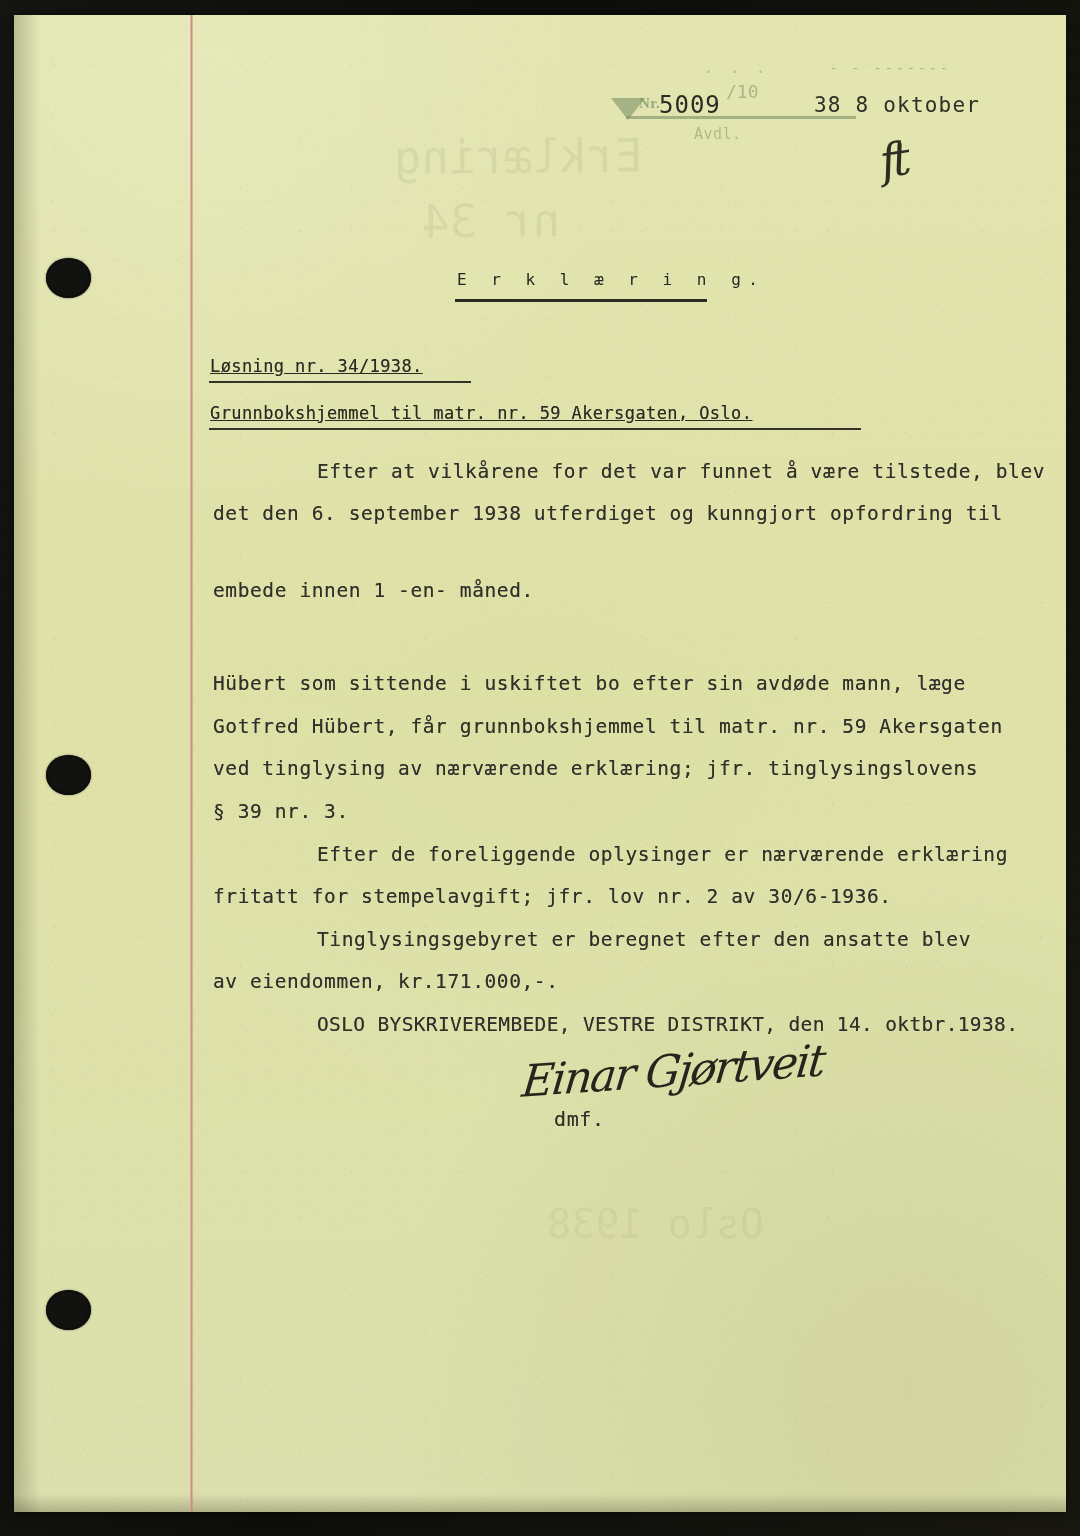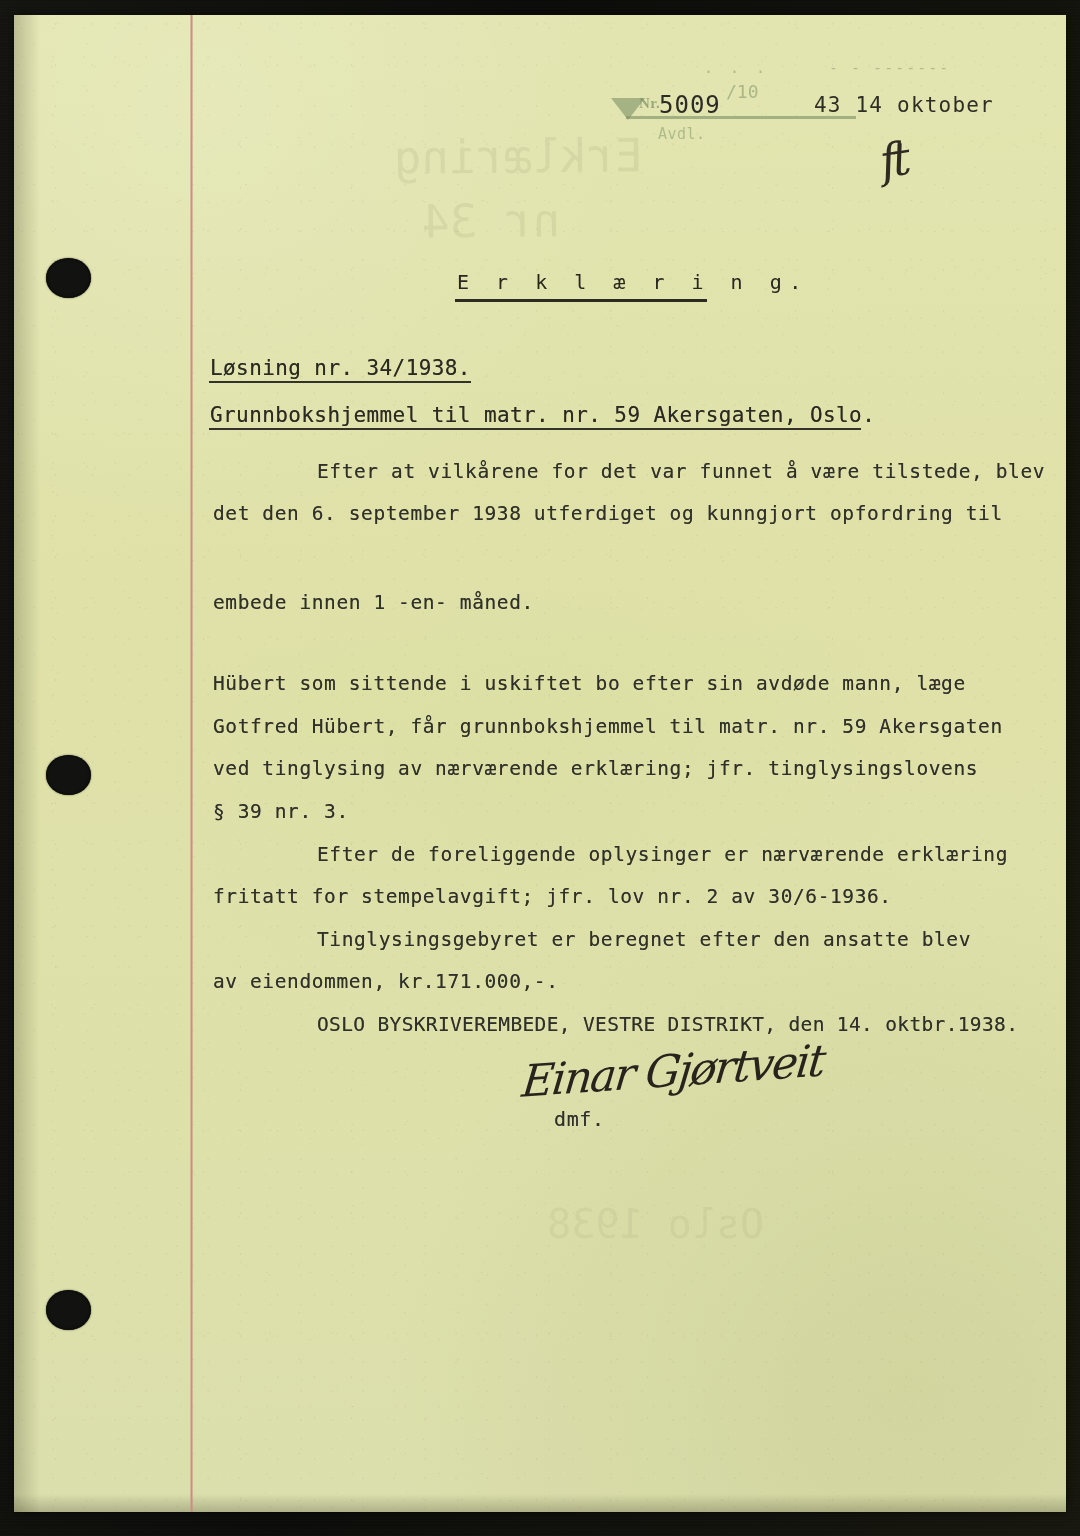--- a/index.html
+++ b/index.html
@@ -105,21 +105,21 @@
   #stamp-date{
     position:absolute;left:800px;top:78px;
     font-size:21px;letter-spacing:1.2px;color:#2e2e27;
   }
   
   .green-stamp{
     position:absolute;color:#7d9168;opacity:.72;
     font-family:"DejaVu Sans Mono","Liberation Mono",monospace;
   }
   #stamp-nr-label{left:625px;top:80px;font-size:15px;font-weight:bold;letter-spacing:.5px;font-family:Liberation Serif, serif;}
-  #stamp-avdl-label{left:644px;top:110px;font-size:15px;letter-spacing:.5px;opacity:.5;text-align:right;}
+  #stamp-avdl-label{left:680px;top:110px;font-size:15px;letter-spacing:.5px;opacity:.5;text-align:right;}
   #stamp-fraction{left:712px;top:66px;font-size:18px;opacity:.55;}
   #stamp-underline{
     position:absolute;left:612px;top:101px;width:230px;height:3px;
     background:#7d9168;opacity:.62;
   }
   #stamp-triangle{
     position:absolute;left:597px;top:83px;
     width:0;height:0;
     border-left:17px solid transparent;
     border-right:17px solid transparent;
@@ -130,30 +130,30 @@
   #stamp-dots{
     position:absolute;left:690px;top:44px;font-size:15px;color:#8d8f72;opacity:.55;letter-spacing:4px;
   }
   #stamp-dashes{
     position:absolute;left:815px;top:44px;font-size:15px;color:#8d8f72;opacity:.5;letter-spacing:2px;
   }
 
   
   #doc-title{
     position:absolute;left:443px;top:255px;
-    font-size:20px;letter-spacing:7.5px;color:#27271f;
+    font-size:16px;letter-spacing:7.5px;color:#27271f;
     font-family:"DejaVu Sans Mono","Liberation Mono",monospace;
   }
   #doc-title-rule{
     position:absolute;left:441px;top:284px;width:252px;height:2.5px;
     background:#2b2b22;
   }
 
   
-  .subhead{font-size:21px;letter-spacing:.4px;color:#2a2a22;}
+  .subhead{font-size:17px;letter-spacing:.4px;color:#2a2a22;text-decoration:underline;}
   .subhead-rule{position:absolute;height:2px;background:#33332a;}
 
   
   .handwritten{
     position:absolute;
     font-family:"DejaVu Serif","Liberation Serif",serif;
     font-style:italic;color:#2d2b22;
   }
   #header-initial{
     left:866px;top:118px;font-size:46px;
@@ -210,36 +210,36 @@
     <div id="stamp-dots" class="green-stamp">. . .</div>
     <div id="stamp-dashes" class="green-stamp">- - -------</div>
 
     <div id="stamp-triangle"></div>
     <div id="stamp-nr-label" class="green-stamp">Nr.</div>
     <div id="stamp-underline"></div>
     <div id="stamp-avdl-label" class="green-stamp">Avdl.</div>
     <div id="stamp-fraction" class="green-stamp">/10</div>
 
     <div id="stamp-number">5009</div>
-    <div id="stamp-date">43 14 oktober</div>
+    <div id="stamp-date">38 8 oktober</div>
 
     <div id="header-initial" class="handwritten">ft</div>
 
     <div id="doc-title">E r k l æ r i n g.</div>
     <div id="doc-title-rule"></div>
 
     <div class="tl subhead" style="left:196px;top:341px">Løsning nr. 34/1938.</div>
     <div class="subhead-rule" style="left:195px;top:366px;width:262px"></div>
 
     <div class="tl subhead" style="left:196px;top:388px">Grunnbokshjemmel til matr. nr. 59 Akersgaten, Oslo.</div>
     <div class="subhead-rule" style="left:195px;top:413px;width:652px"></div>
 
     <div class="tl" style="left:303px;top:445px">Efter at vilkårene for det var funnet å være tilstede, blev</div>
     <div class="tl" style="left:199px;top:487px">det den 6. september 1938 utferdiget og kunngjort opfordring til</div>
-    <div class="tl" style="left:199px;top:576px">embede innen 1 -en- måned.</div>
+    <div class="tl" style="left:199px;top:564px">embede innen 1 -en- måned.</div>
 
     <div class="tl" style="left:199px;top:657px">Hübert som sittende i uskiftet bo efter sin avdøde mann, læge</div>
     <div class="tl" style="left:199px;top:700px">Gotfred Hübert, får grunnbokshjemmel til matr. nr. 59 Akersgaten</div>
     <div class="tl" style="left:199px;top:742px">ved tinglysing av nærværende erklæring; jfr. tinglysingslovens</div>
     <div class="tl" style="left:199px;top:785px">§ 39 nr. 3.</div>
 
     <div class="tl" style="left:303px;top:828px">Efter de foreliggende oplysinger er nærværende erklæring</div>
     <div class="tl" style="left:199px;top:870px">fritatt for stempelavgift; jfr. lov nr. 2 av 30/6-1936.</div>
 
     <div class="tl" style="left:303px;top:913px">Tinglysingsgebyret er beregnet efter den ansatte blev</div>

